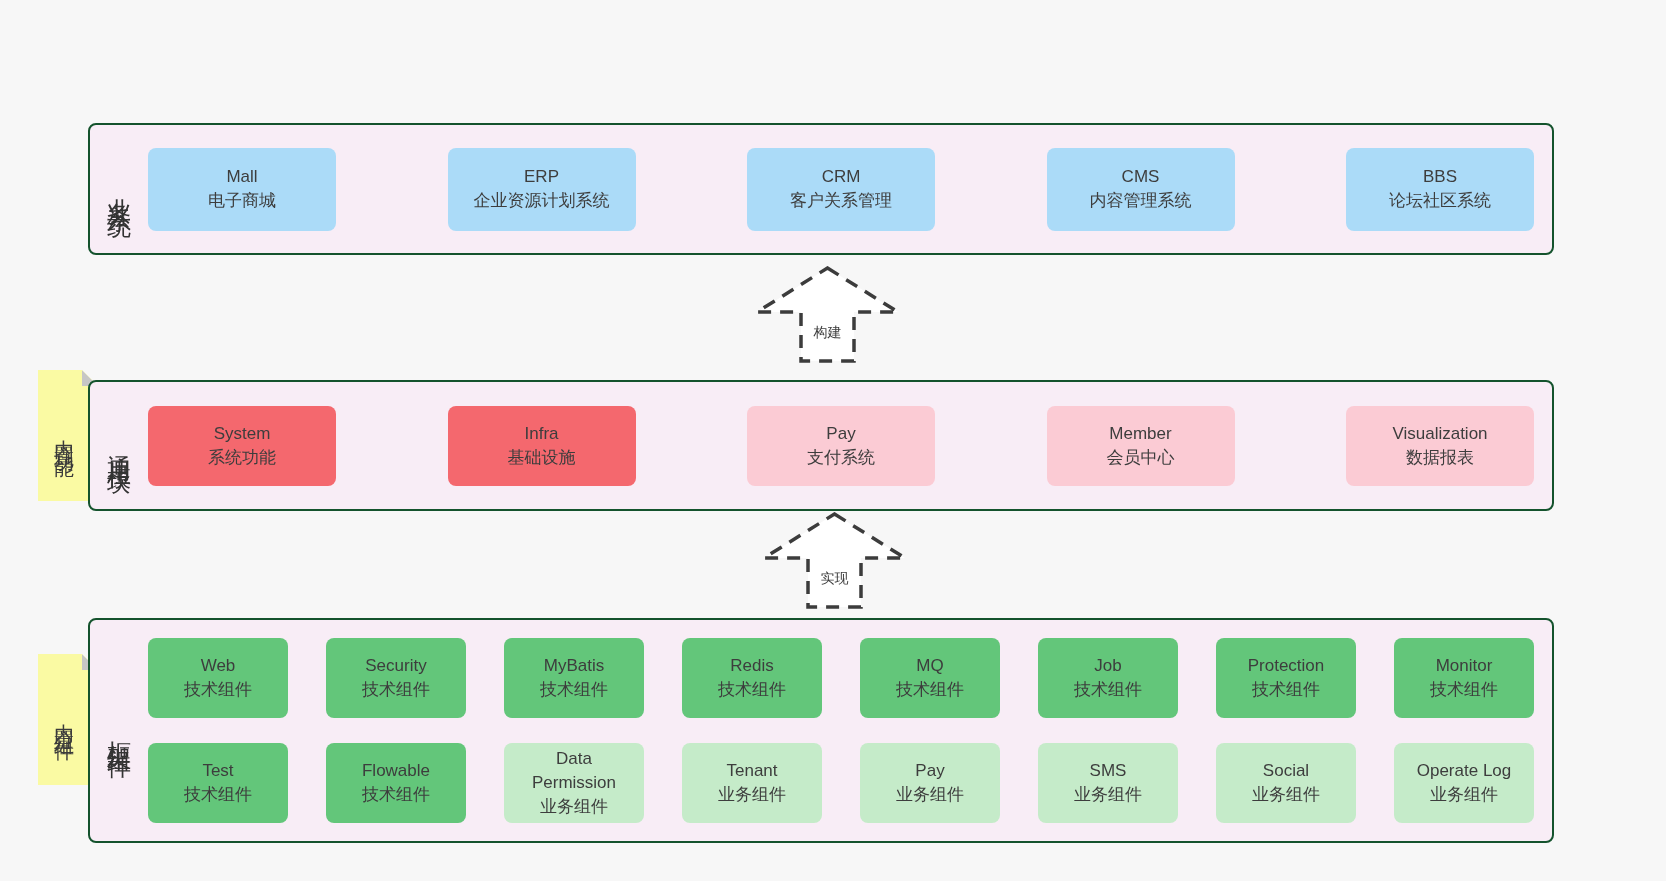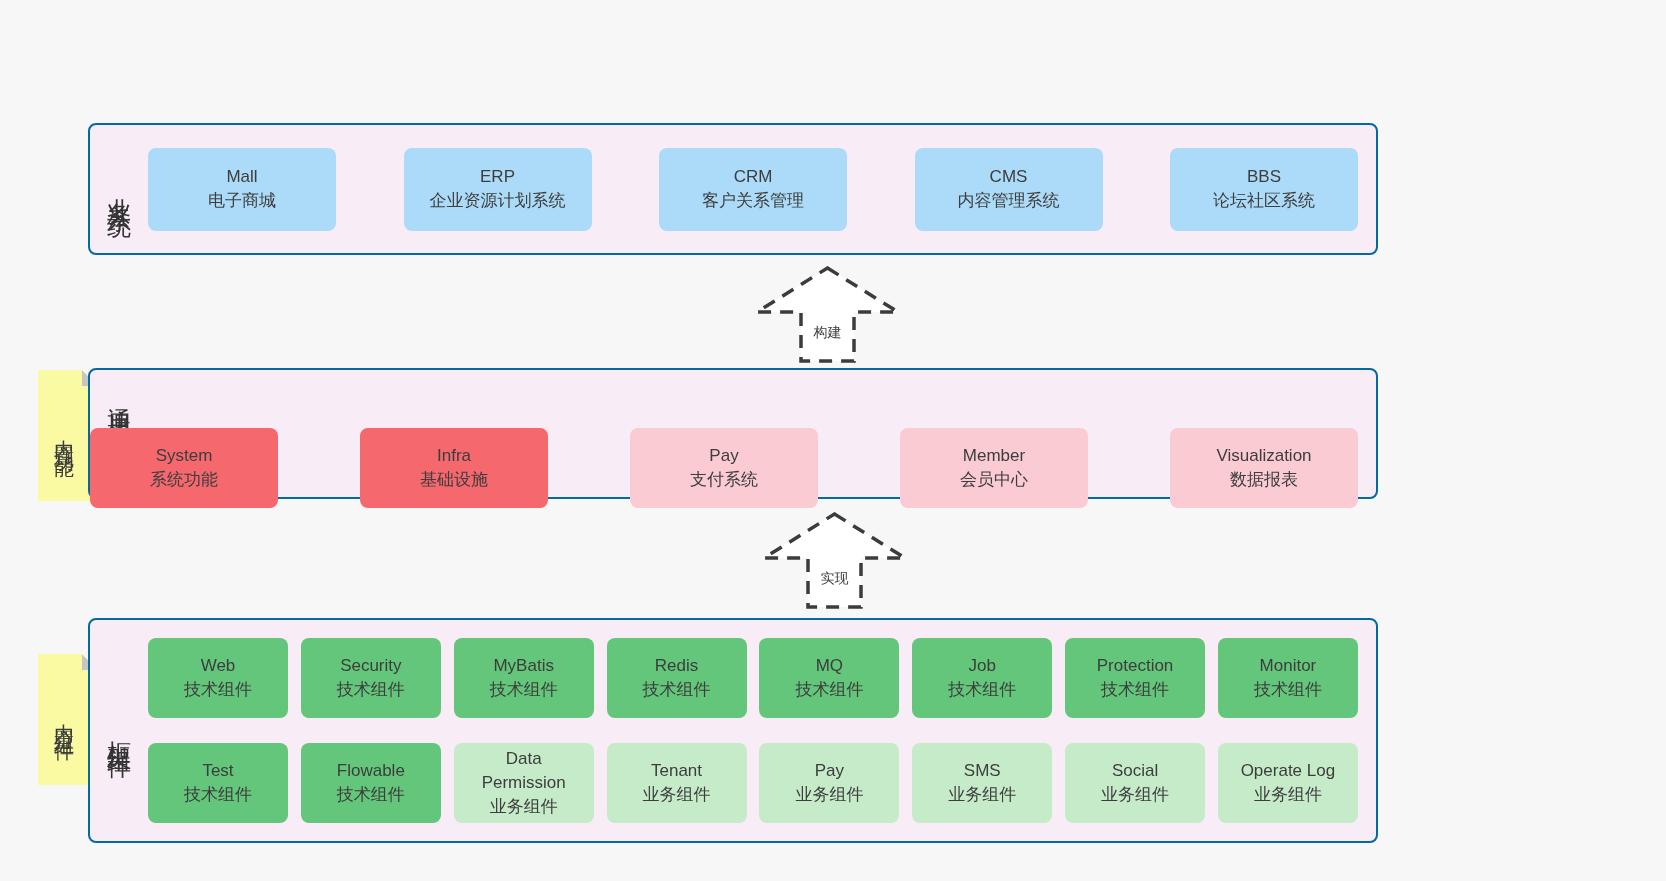--- a/index.html
+++ b/index.html
@@ -35,31 +35,31 @@
     letter-spacing:6px;
     color:#3a3a3a;
     padding-right:6px;
   }
   .tag-1 { top:370px; height:131px; }
   .tag-2 { top:654px; height:131px; }
 
   
   .panel {
     position:absolute;
-    left:88px; width:1290px;
+    left:88px; width:1466px;
     background:#f8edf6;
-    border:2px solid #0369a1;
+    border:2px solid #14532d;
     border-radius:8px;
     z-index:1;
     display:flex;
     align-items:stretch;
     padding:0 18px 0 0;
   }
   .panel-1 { top:123px; height:132px; }
-  .panel-2 { top:368px; height:131px;flex-direction:column; }
+  .panel-2 { top:380px; height:131px; }
   .panel-3 { top:618px; height:225px; }
 
   .v-label {
     width:58px;
     display:flex; align-items:center; justify-content:center;
     writing-mode:vertical-rl;
     text-orientation:upright;
     font-size:24px;
     letter-spacing:5px;
     color:#333;

